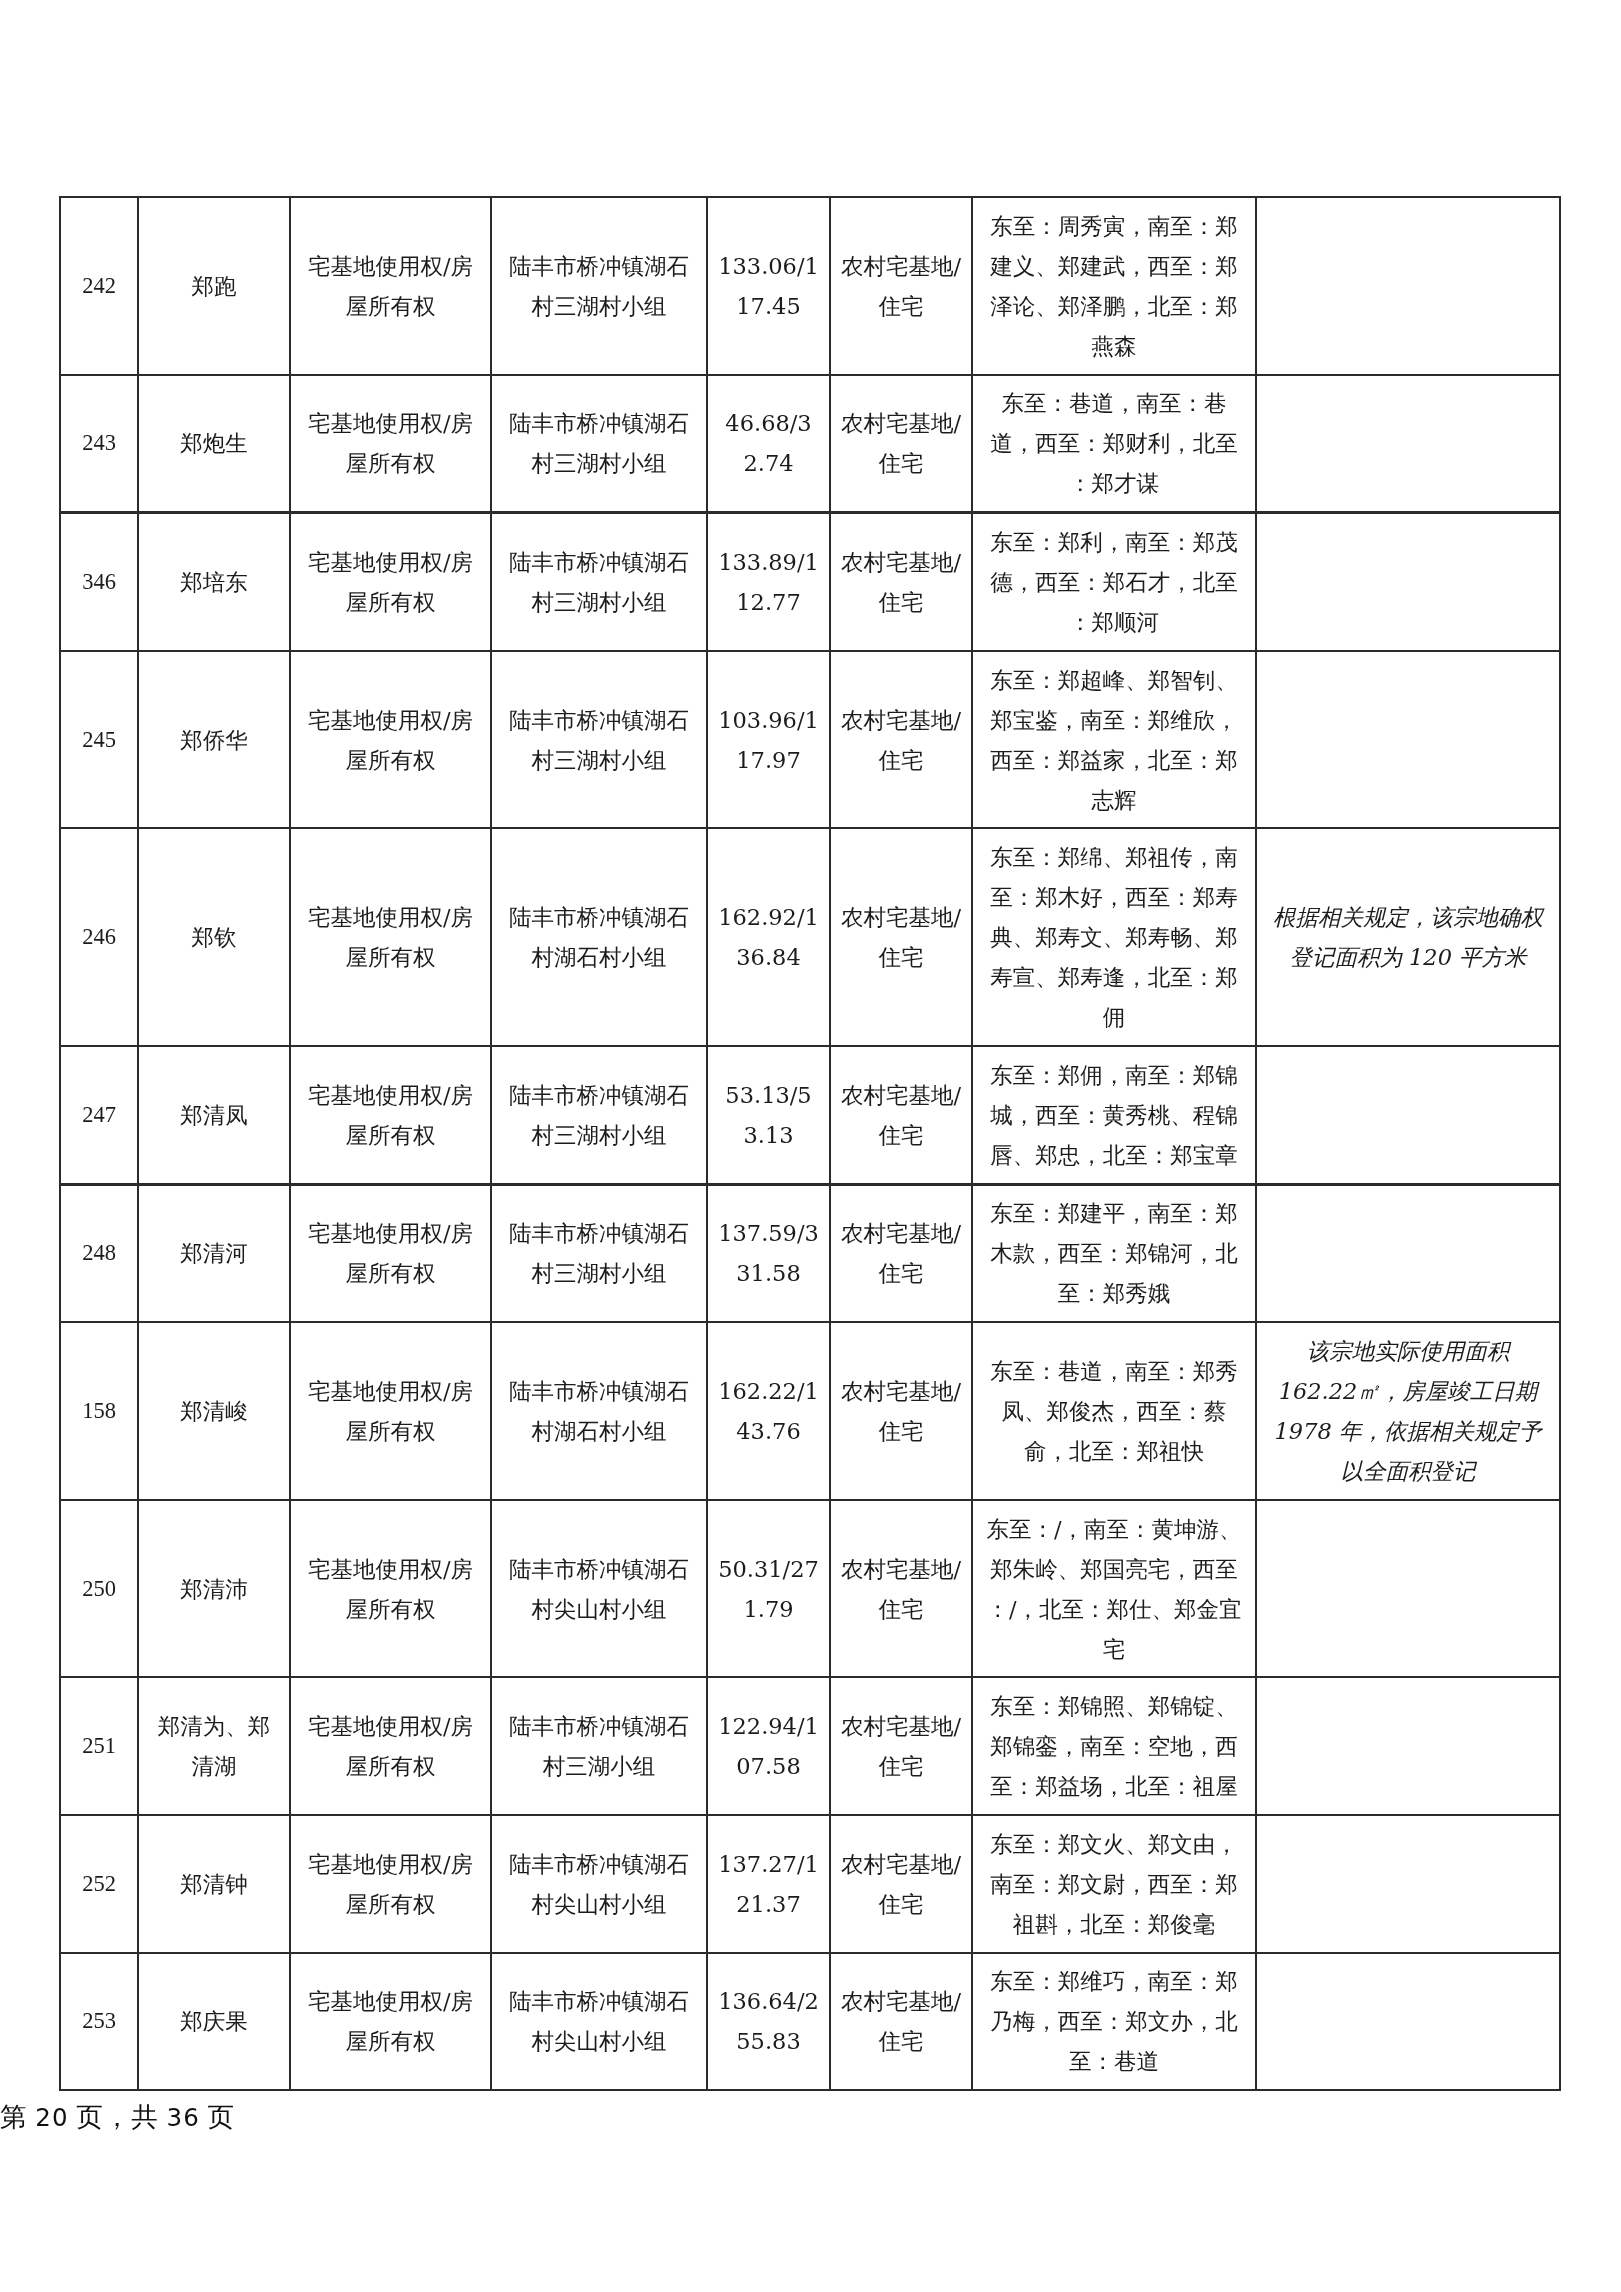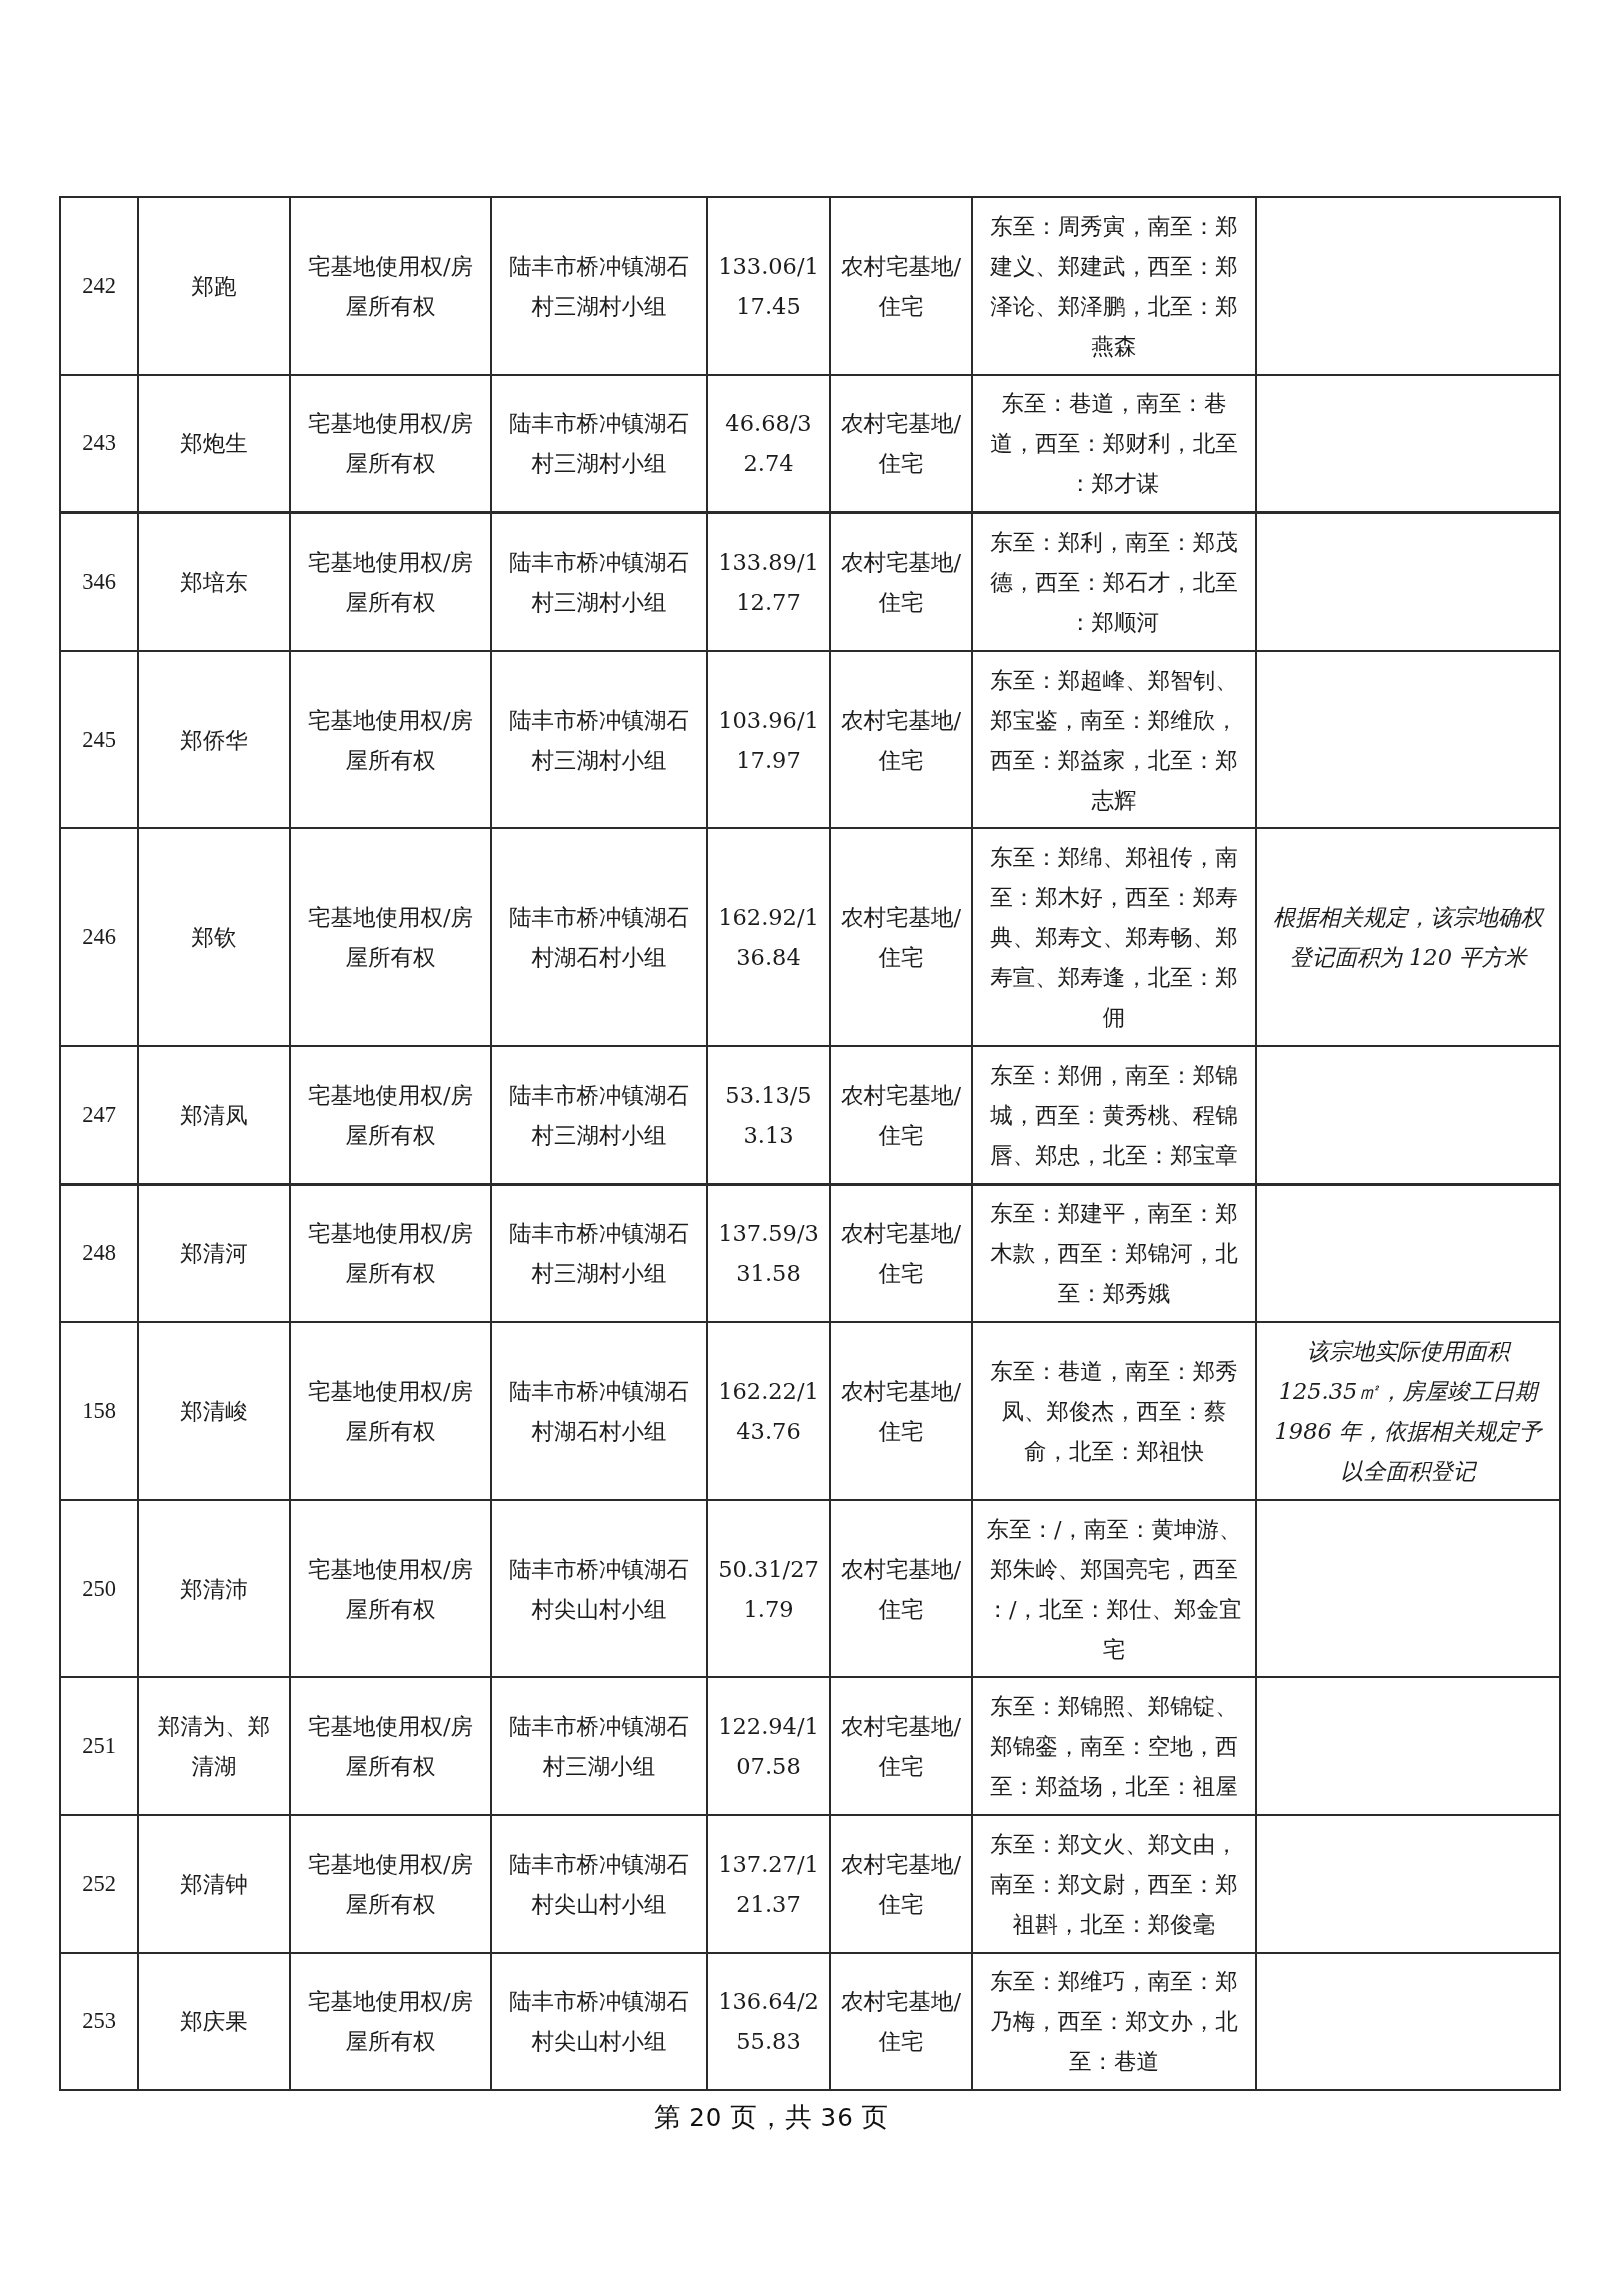--- a/index.html
+++ b/index.html
@@ -28,21 +28,21 @@
   td.c-area{font-size:20.6px;word-break:break-all;}
   td.c-bounds{
     text-align:justify;
     text-justify:inter-ideograph;
     line-break:loose;
   }
   td.c-remark{font-size:21.6px;font-style:italic;}
 
   .footer{
     position:absolute;left:0;top:2099px;width:1543px;
-    text-align:center;font-size:26.5px;color:#111;
+    text-align:left;font-size:26.5px;color:#111;
     letter-spacing:1px;
   }
   .footer .num{
     font-family:"DejaVu Sans","Liberation Sans",sans-serif;
     font-size:24.5px;margin:0 7.8px;
   }
 </style>
 </head>
 <body>
 
@@ -131,21 +131,21 @@
       <td class="c-remark"></td>
     </tr>
         <tr>
       <td class="c-serial">158</td>
       <td class="c-owner">郑清峻</td>
       <td class="c-right">宅基地使用权/房屋所有权</td>
       <td class="c-loc">陆丰市桥冲镇湖石村湖石村小组</td>
       <td class="c-area">162.22/143.76</td>
       <td class="c-usage">农村宅基地/住宅</td>
       <td class="c-bounds">东至：巷道，南至：郑秀凤、郑俊杰，西至：蔡俞，北至：郑祖快</td>
-      <td class="c-remark">该宗地实际使用面积 125.35㎡，房屋竣工日期 1986 年，依据相关规定予以全面积登记</td>
+      <td class="c-remark">该宗地实际使用面积 162.22㎡，房屋竣工日期 1978 年，依据相关规定予以全面积登记</td>
     </tr>
         <tr>
       <td class="c-serial">250</td>
       <td class="c-owner">郑清沛</td>
       <td class="c-right">宅基地使用权/房屋所有权</td>
       <td class="c-loc">陆丰市桥冲镇湖石村尖山村小组</td>
       <td class="c-area">50.31/271.79</td>
       <td class="c-usage">农村宅基地/住宅</td>
       <td class="c-bounds">东至：/，南至：黄坤游、郑朱岭、郑国亮宅，西至：/，北至：郑仕、郑金宜宅</td>
       <td class="c-remark"></td>

